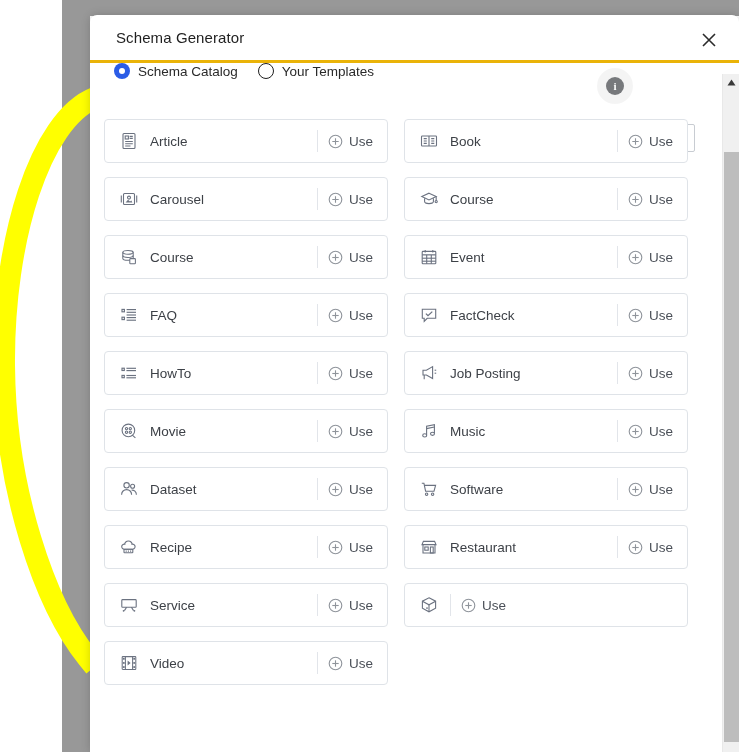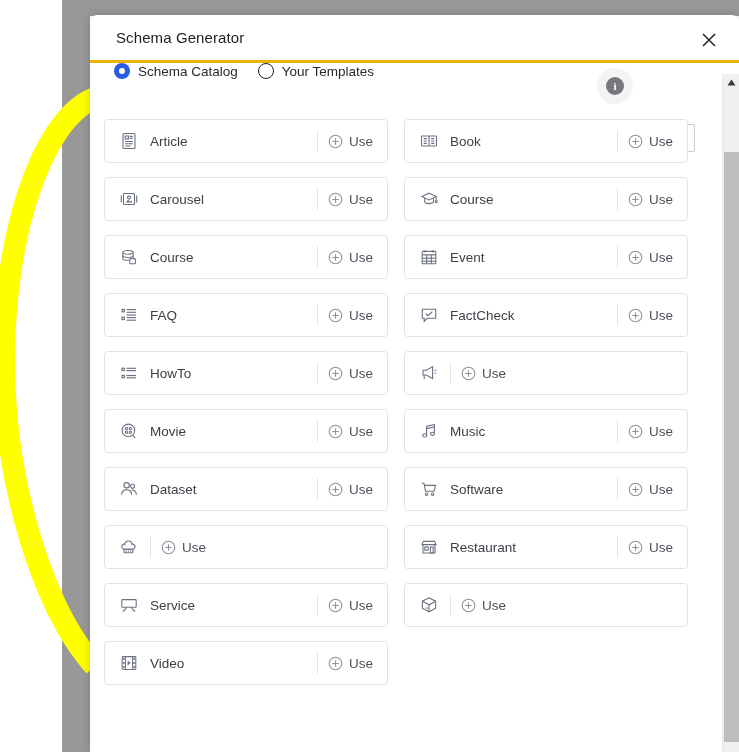--- a/index.html
+++ b/index.html
@@ -453,20 +453,21 @@
           </div>
           <div class="card">
             <span class="card-icon">
               <svg width="18" height="18" viewBox="0 0 18 18" fill="none" stroke="currentColor" stroke-width="1.1">
                 <path d="M3 6.2 L3 11 L6.4 11 L12.6 14.6 L12.6 2.6 L6.4 6.2 Z"></path>
                 <path d="M4.2 11 L4.2 15.2"></path>
                 <line x1="14.6" y1="6.2" x2="16.2" y2="6.2"></line>
                 <line x1="14.6" y1="9.2" x2="16.2" y2="9.2"></line>
               </svg>
             </span>
+            <span class="card-label">Job Posting</span>
             <span class="use-sep"></span>
             <span class="use-btn">
               <span class="use-plus">
                 <svg width="15" height="15" viewBox="0 0 15 15" fill="none" stroke="currentColor" stroke-width="1.1">
                   <circle cx="7.5" cy="7.5" r="6.3"></circle>
                   <line x1="7.5" y1="4.3" x2="7.5" y2="10.7"></line>
                   <line x1="4.3" y1="7.5" x2="10.7" y2="7.5"></line>
                 </svg>
               </span>
               <span>Use</span>
@@ -564,20 +565,21 @@
           <div class="card">
             <span class="card-icon">
               <svg width="18" height="18" viewBox="0 0 18 18" fill="none" stroke="currentColor" stroke-width="1.1">
                 <path d="M4 11.2 C2.3 10.8 1.4 9.5 1.8 8 C2.2 6.5 3.7 5.9 4.8 6.3 C4.7 4.5 6.3 3 8.4 3 C10.5 3 12.1 4.5 12 6.3 C13.1 5.9 14.6 6.5 15 8 C15.4 9.5 14.5 10.8 12.8 11.2 Z"></path>
                 <rect x="4" y="11.2" width="8.8" height="3.6" rx="0.6"></rect>
                 <line x1="6.2" y1="12.4" x2="6.2" y2="13.7"></line>
                 <line x1="8.4" y1="12.4" x2="8.4" y2="13.7"></line>
                 <line x1="10.6" y1="12.4" x2="10.6" y2="13.7"></line>
               </svg>
             </span>
+            <span class="card-label">Recipe</span>
             <span class="use-sep"></span>
             <span class="use-btn">
               <span class="use-plus">
                 <svg width="15" height="15" viewBox="0 0 15 15" fill="none" stroke="currentColor" stroke-width="1.1">
                   <circle cx="7.5" cy="7.5" r="6.3"></circle>
                   <line x1="7.5" y1="4.3" x2="7.5" y2="10.7"></line>
                   <line x1="4.3" y1="7.5" x2="10.7" y2="7.5"></line>
                 </svg>
               </span>
               <span>Use</span>

